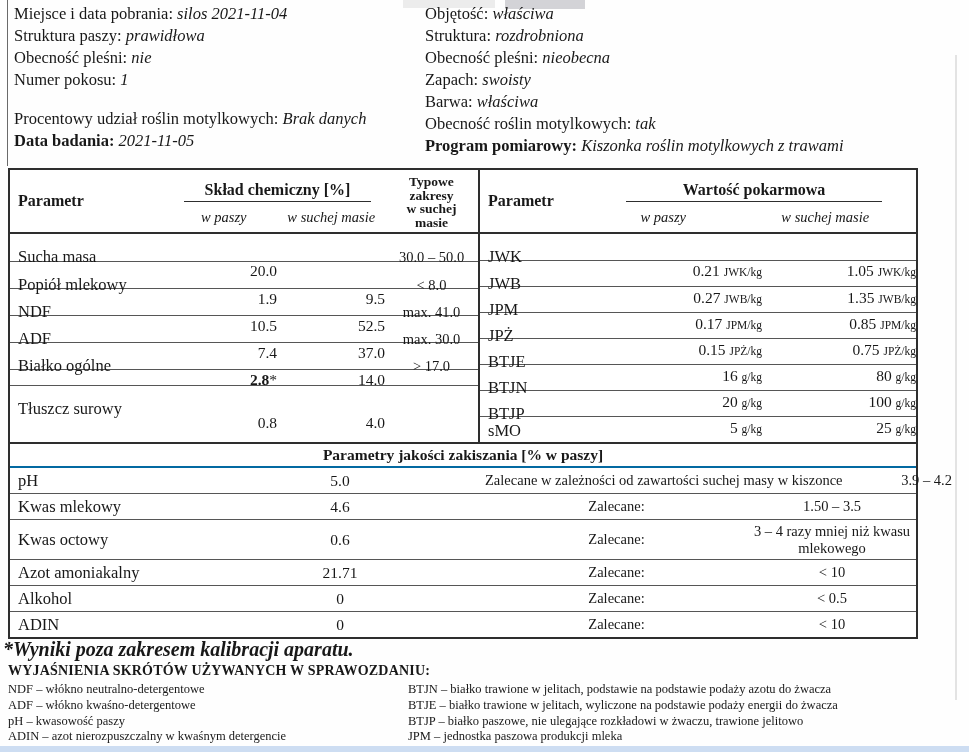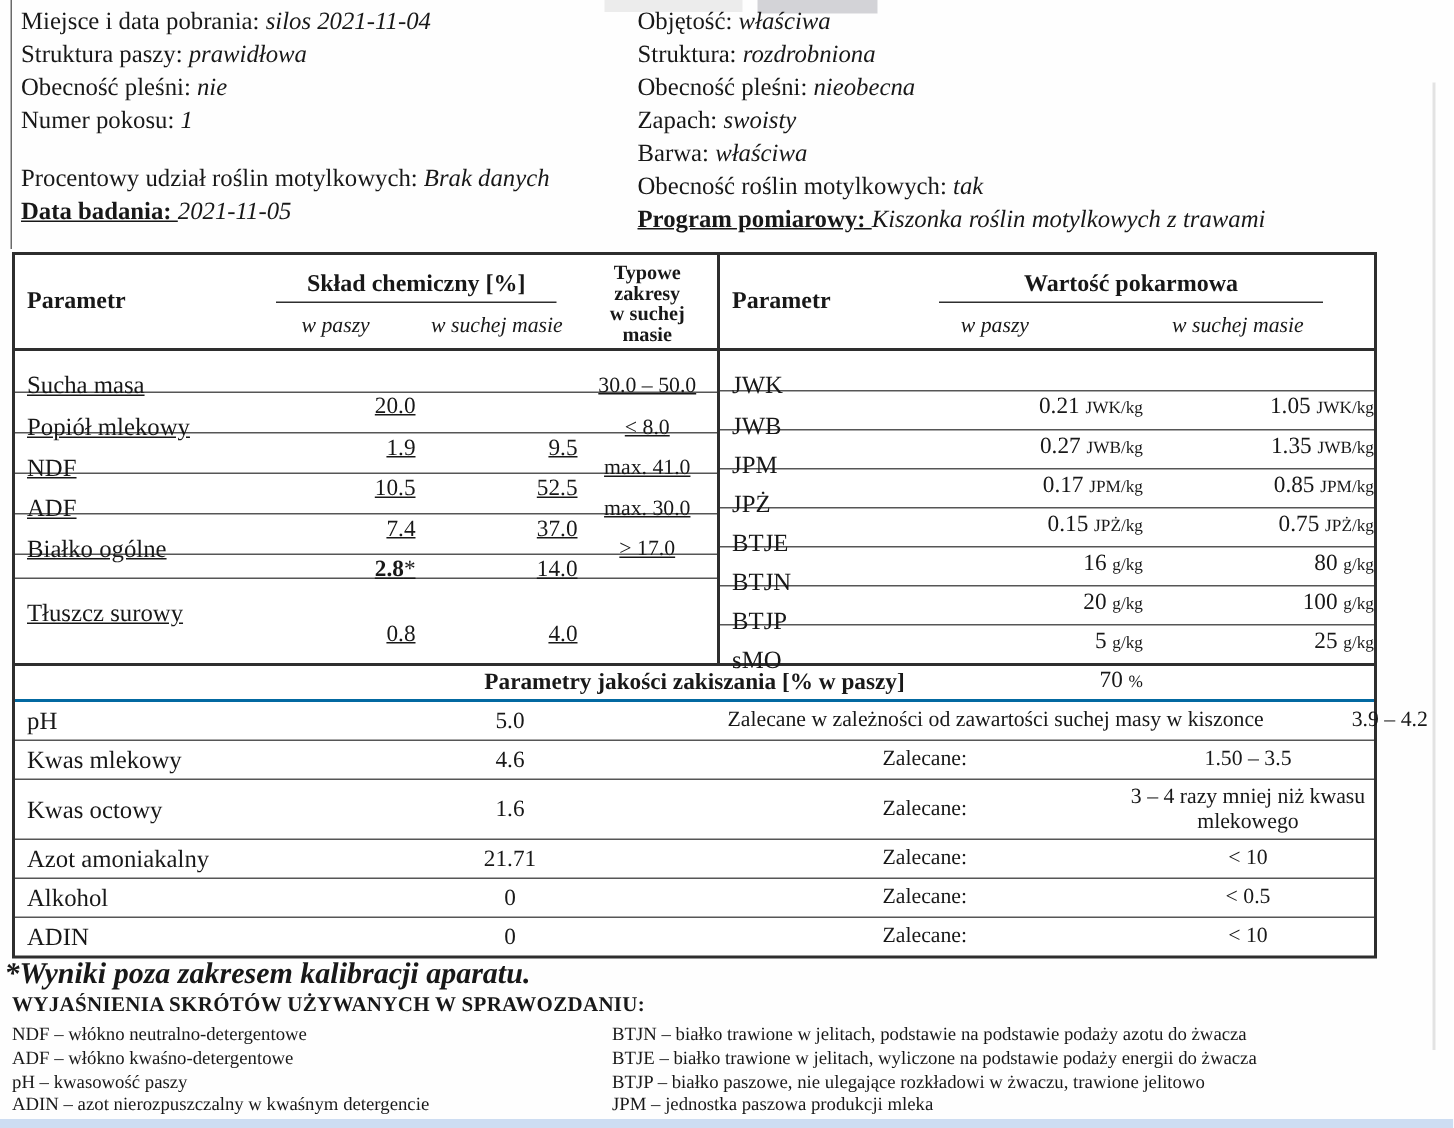--- a/index.html
+++ b/index.html
@@ -14,21 +14,21 @@
   .edge-left{position:absolute; left:7px; top:0; width:1px; height:166px; background:#6a6a6a;}
   .edge-right{position:absolute; left:955px; top:55px; width:2px; height:645px; background:#e3e3e3;}
   .bottom-bar{position:absolute; left:0; top:746px; width:969px; height:6px; background:#cdddf2;}
 
   
   .hdr{position:absolute; top:3px; font-size:16.5px; line-height:22px;}
   .hdr-left{left:14px;}
   .hdr-right{left:425px;}
   .meta-line .lbl{font-style:normal;}
   .meta-line .val{font-style:italic;}
-  .meta-line.bold .lbl{font-weight:bold;text-decoration:underline;}
+  .meta-line.bold .lbl{font-weight:bold;}
   .meta-line.gap{margin-top:17px;}
 
   
   .main-table{
     position:absolute; left:8px; top:168px; width:906px;
     border:2px solid #2e2e2e; background:#fff;
   }
   .halves{display:flex; align-items:stretch;}
   .half-left{width:470px; border-right:2px solid #2e2e2e; box-sizing:border-box;}
   .half-right{flex:1;}
@@ -45,21 +45,21 @@
   .hl-head .cell-subrow{grid-column:2;}
   .hr-head .cell-subrow{grid-column:2/4;}
   .hl-head .sub{width:50%; text-align:center;}
   .hr-head .sub-p{width:44%; text-align:center;}
   .hr-head .sub-s{width:56%; text-align:center;}
   .cell-typical{grid-column:3; grid-row:1/3; text-align:center; font-weight:bold;
                 font-size:13.5px; line-height:13.5px; align-self:center; padding-top:2px;}
 
   .trow{display:grid; align-items:center; border-top:1px solid #565656; box-sizing:border-box;}
   .trow:first-child{border-top:none;}
-  .chem-row{grid-template-columns:160px 107px 108px 1fr; height:27px;text-decoration:underline;}
+  .chem-row{grid-template-columns:160px 107px 108px 1fr; height:27px;}
   .chem-row.spacer{height:16px;}
   .chem-row.last{height:28px;}
   .nutri-row{grid-template-columns:112px 170px 1fr; height:26px;}
   .t-name{padding-left:8px; font-size:16.5px;}
   .t-val{text-align:right; font-size:15.5px;margin-top:28px;}
   .t-range{text-align:center; font-size:14.5px;}
   .unit{font-size:11.5px;}
   .star{font-weight:normal;}
 
   
@@ -213,21 +213,20 @@
               <div class="t-val">20 <span class="unit">g/kg</span></div>
               <div class="t-val">100 <span class="unit">g/kg</span></div>
             </div>
             <div class="trow nutri-row">
               <div class="t-name">BTJP</div>
               <div class="t-val">5 <span class="unit">g/kg</span></div>
               <div class="t-val">25 <span class="unit">g/kg</span></div>
             </div>
             <div class="trow nutri-row">
               <div class="t-name">sMO</div>
-              <div class="t-val">70 <span class="unit">%</span></div>
               <div class="t-val"></div>
             </div>
           </div>
       </div>
 
     </div>
 
     <div class="q-head">Parametry jakości zakiszania [% w paszy]</div>
     <div id="q-rows">
         <div class="q-row">
@@ -237,21 +236,21 @@
           <div class="q-range">3.9 – 4.2</div>
         </div>
         <div class="q-row">
           <div class="q-name">Kwas mlekowy</div>
           <div class="q-val">4.6</div>
           <div class="q-note">Zalecane:</div>
           <div class="q-range">1.50 – 3.5</div>
         </div>
         <div class="q-row tall">
           <div class="q-name">Kwas octowy</div>
-          <div class="q-val">1.6</div>
+          <div class="q-val">0.6</div>
           <div class="q-note">Zalecane:</div>
           <div class="q-range">3 – 4 razy mniej niż kwasu mlekowego</div>
         </div>
         <div class="q-row">
           <div class="q-name">Azot amoniakalny</div>
           <div class="q-val">21.71</div>
           <div class="q-note">Zalecane:</div>
           <div class="q-range">&lt; 10</div>
         </div>
         <div class="q-row">

